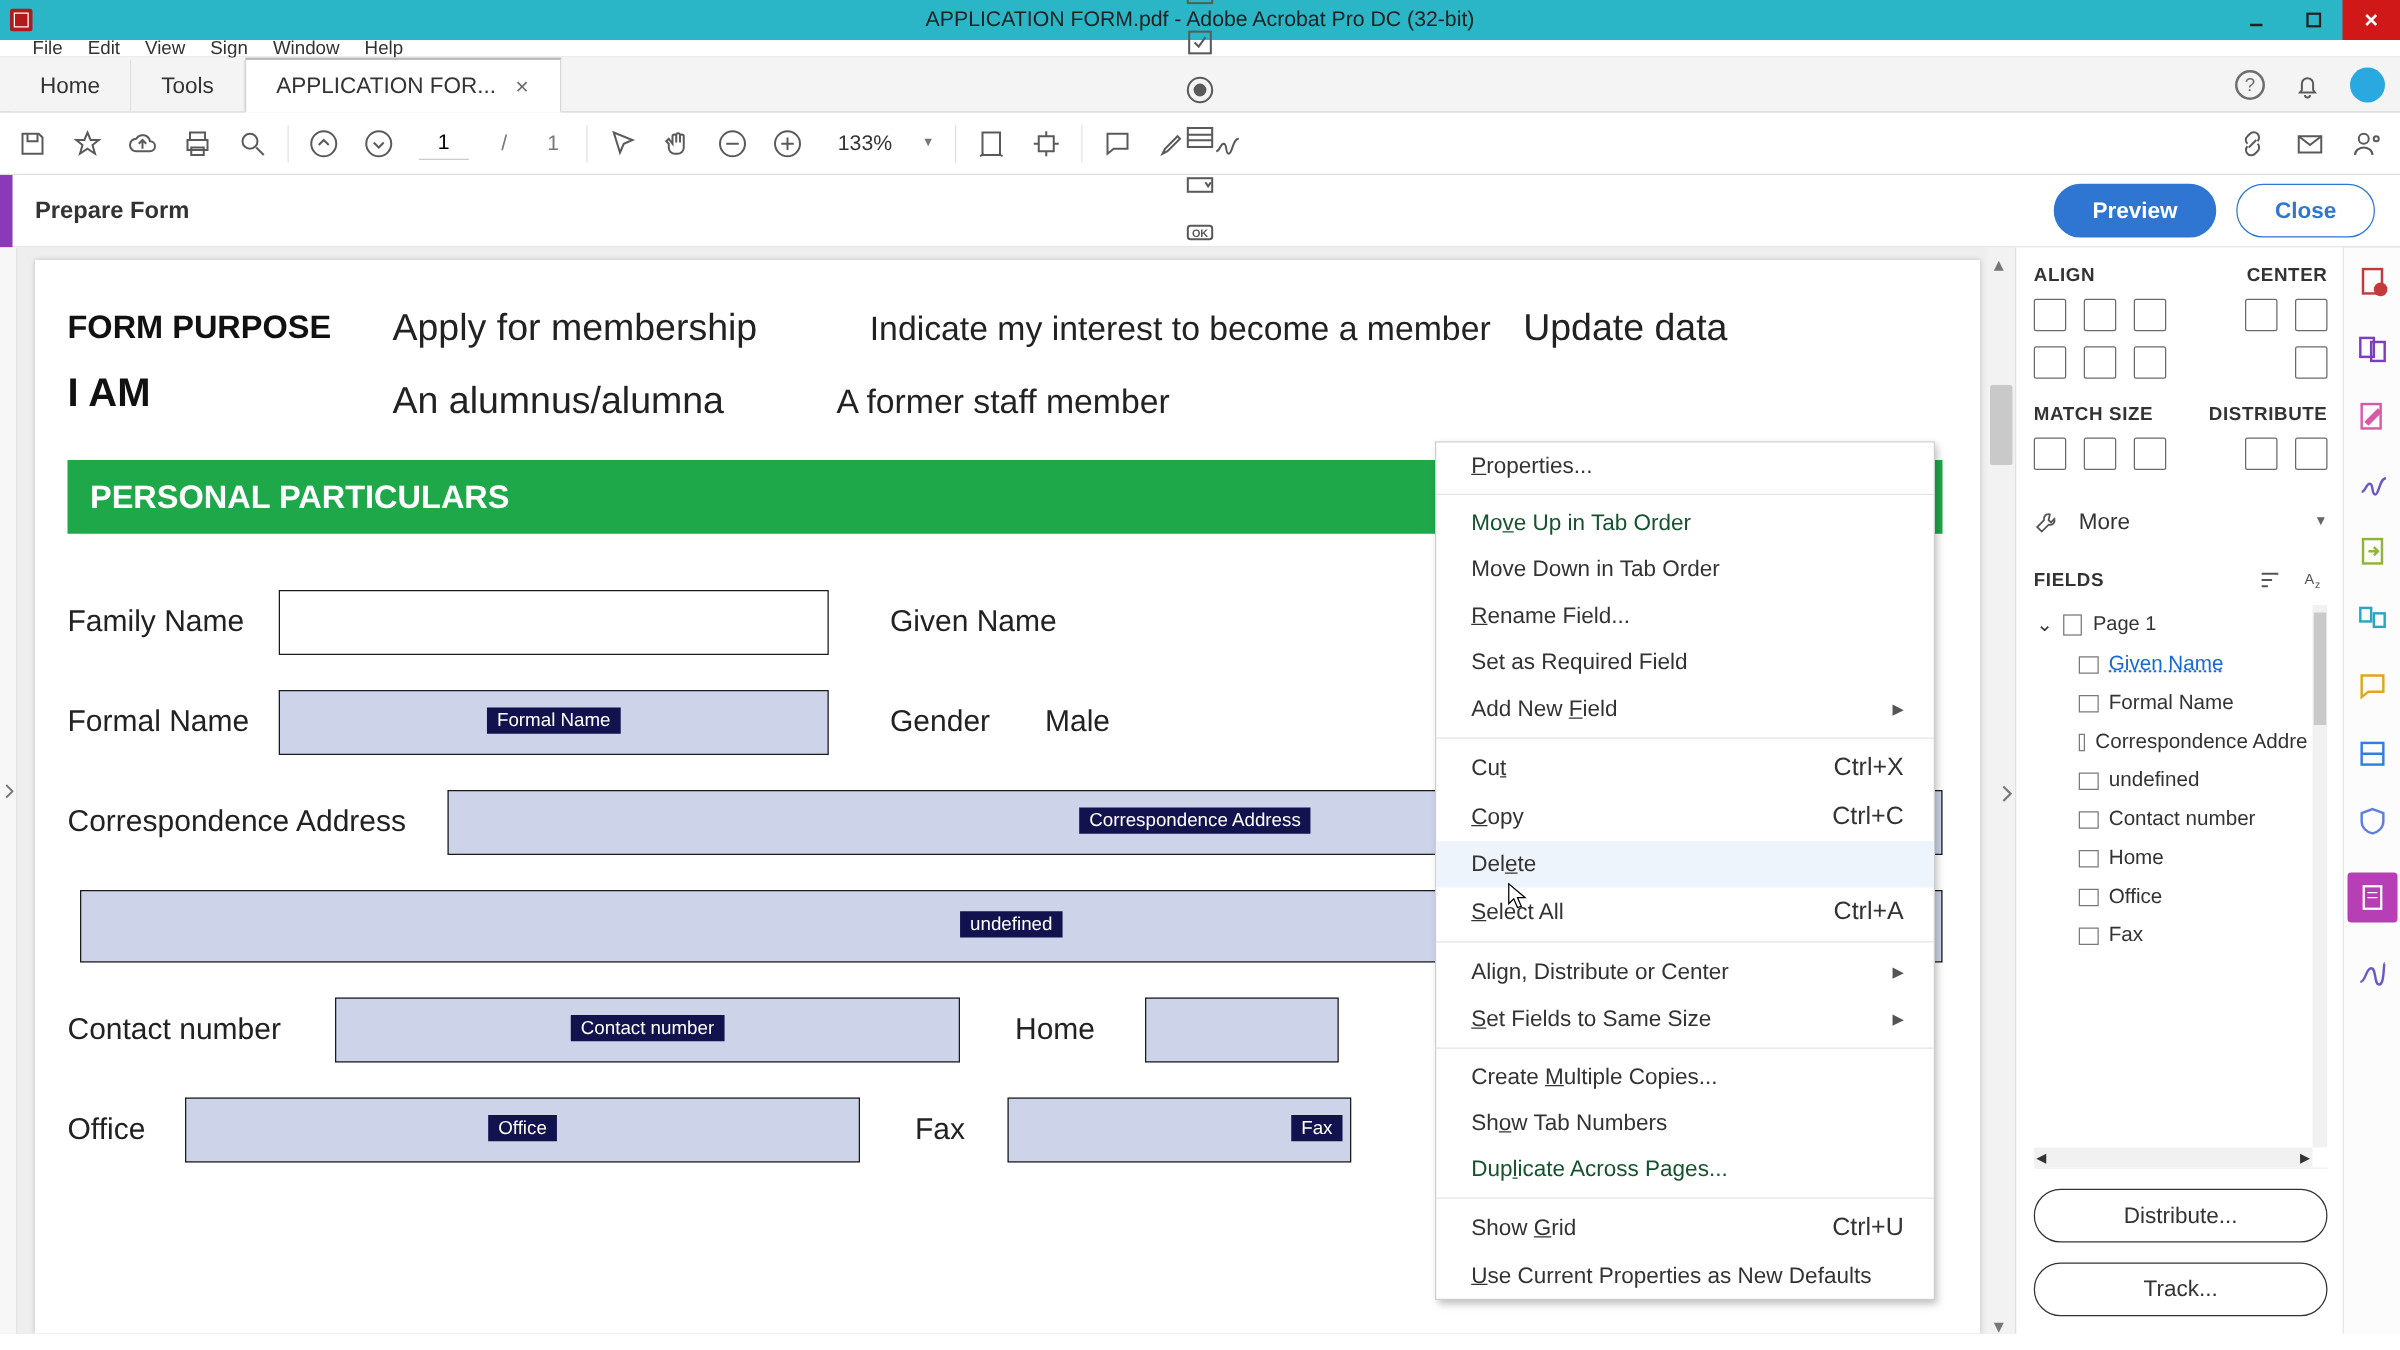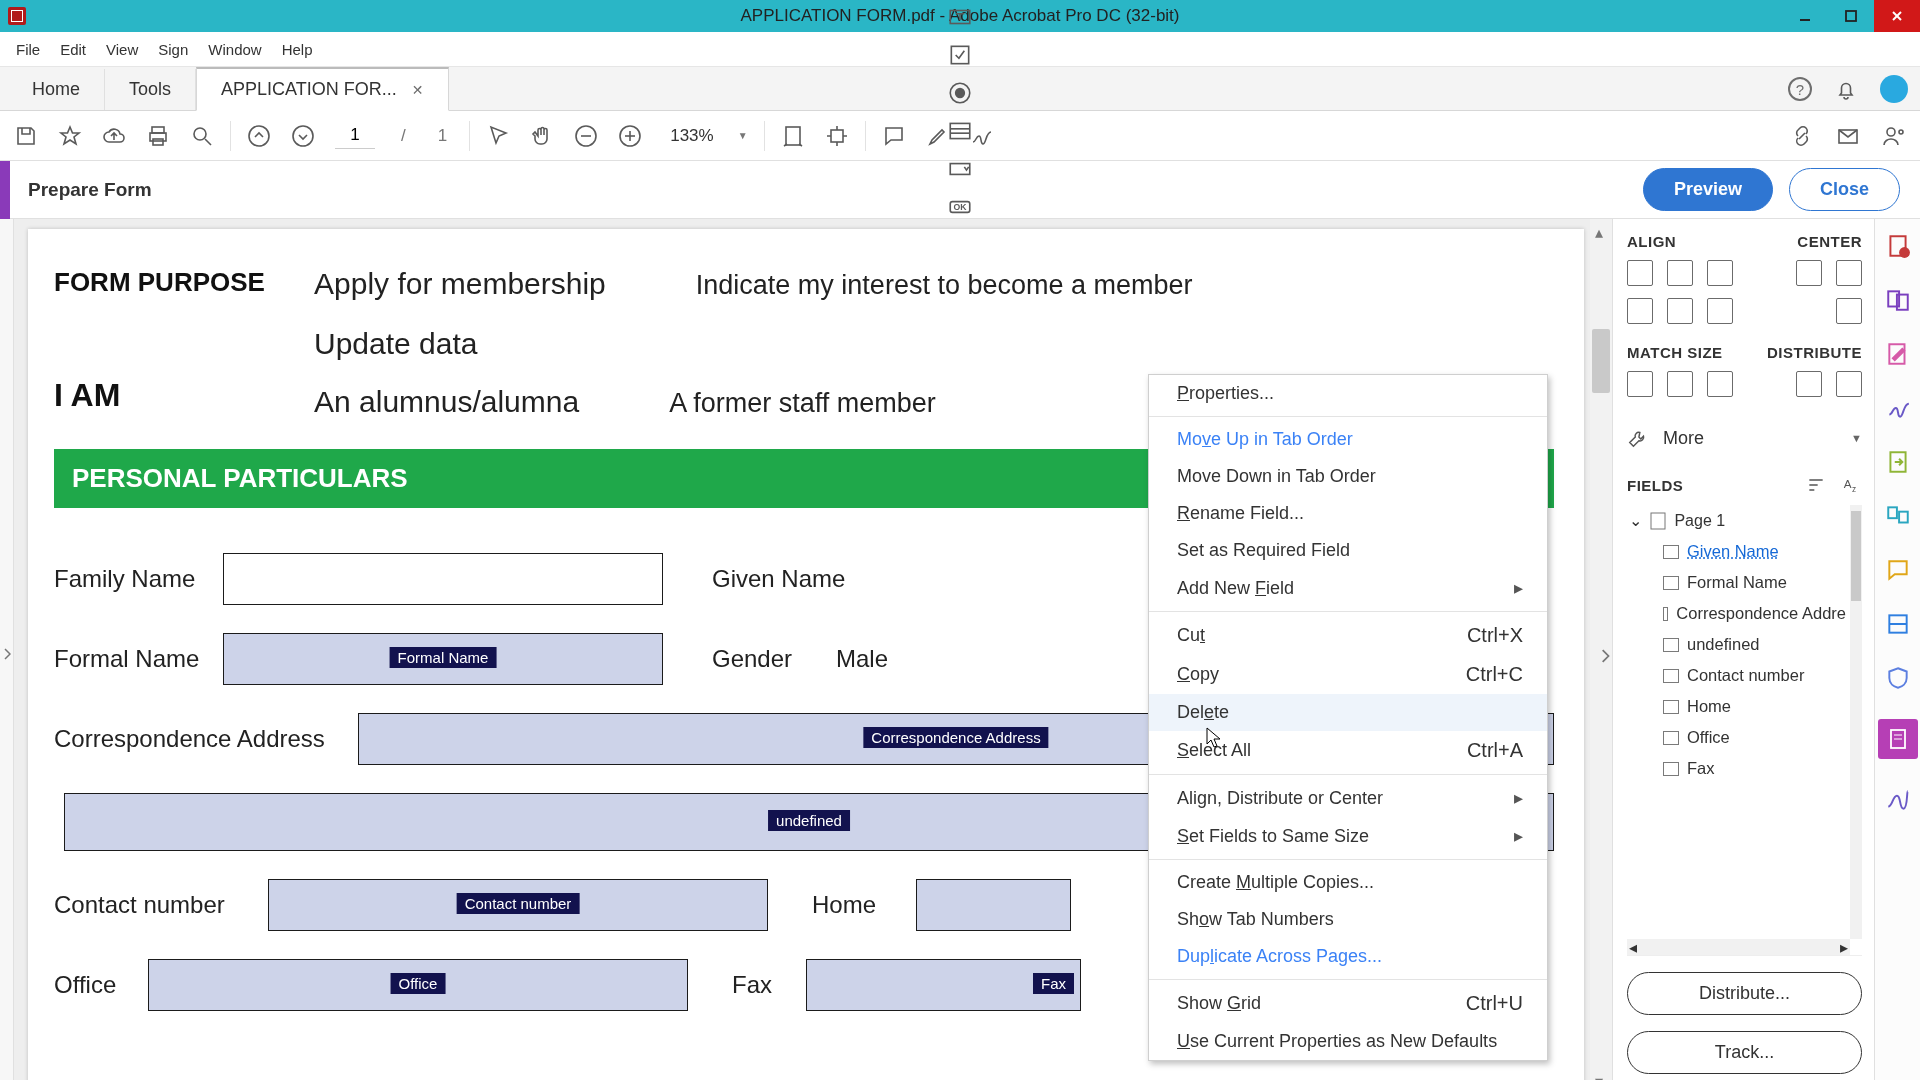--- a/index.html
+++ b/index.html
@@ -9,21 +9,21 @@
 .titlebar { height: 32px; background: #2ab6c6; display: flex; align-items: center; position: relative; }
 .titlebar .app-icon { width: 18px; height: 18px; background: #b11b1b; margin: 0 8px; border-radius: 2px; position: relative; }
 .titlebar .app-icon::after{content:"";position:absolute;inset:3px;border:1px solid #fff;}
 .titlebar .title { position: absolute; left: 50%; transform: translateX(-50%); color: #222; font-size: 17px; }
 .titlebar .win-controls { position: absolute; right: 0; top: 0; display: flex; }
 .titlebar .win-btn { width: 46px; height: 32px; display:flex; align-items:center; justify-content:center; }
 .titlebar .win-btn svg { width:14px; height:14px; }
 .titlebar .win-close { background:#d11818; }
 
 
-.menubar { height: 35px; background:#fff; border-bottom:1px solid #e6e6e6; display:flex; align-items:center; padding-left:6px; font-size:15px; color:#333;}
+.menubar { height: 14px; background:#fff; border-bottom:1px solid #e6e6e6; display:flex; align-items:center; padding-left:16px; font-size:15px; color:#333;}
 .menubar span { padding: 3px 10px; cursor:default;}
 
 
 .tabbar { height: 44px; background:#f4f4f4; border-bottom:1px solid #d7d7d7; display:flex; align-items:flex-end; padding-left:8px; position:relative;}
 .tab { padding: 10px 24px; font-size:18px; color:#333; border-right:1px solid #e0e0e0; background:#f4f4f4; position:relative;}
 .tab.active { background:#fff; border-top:2px solid #bbb; border-left:1px solid #d7d7d7; border-right:1px solid #d7d7d7; border-bottom:1px solid #fff; margin-bottom:-1px;}
 .tab .close { margin-left:10px; font-size:14px; color:#6e6e6e;}
 .tabbar .right-icons{ position:absolute; right:12px; top:8px; display:flex; gap:22px; align-items:center;}
 .help-circle{width:24px;height:24px;border:2px solid #6e6e6e;border-radius:50%;display:flex;align-items:center;justify-content:center;font-size:15px;color:#6e6e6e;}
 .avatar{width:28px;height:28px;border-radius:50%;background:#29a9e0;}
@@ -73,21 +73,21 @@
 .tf.filled{background:#cdd3e9;}
 .tf-sel{border:3px solid #1849c4;background:#cdd3e9;height:56px;position:relative;display:flex;align-items:center;padding-left:8px;}
 .tf-sel .handle{position:absolute;width:8px;height:8px;background:#1849c4;}
 .tf-sel .fdg{margin-left:auto;margin-right:6px;font-weight:900;font-size:28px;color:#000;font-family:serif;}
 .tag{position:absolute;left:50%;transform:translateX(-50%);top:50%;margin-top:-12px;background:#12124e;color:#fff;font-size:15px;padding:2px 8px;white-space:nowrap;}
 .rel{position:relative;}
 
 
 .ctxmenu{position:absolute;background:#fff;border:1px solid #cfcfcf;box-shadow:2px 3px 6px rgba(0,0,0,.25);font-size:18px;color:#333;width:400px;z-index:50;}
 .ctxmenu .item{display:flex;justify-content:space-between;align-items:center;padding:8px 24px 8px 28px;white-space:nowrap;}
-.ctxmenu .item.disabled{color:#3b82f6;}
+.ctxmenu .item.disabled{color:#14532d;}
 .ctxmenu .item.hover{background:#eef4fb;}
 .ctxmenu hr{border:none;border-top:1px solid #e3e3e3;margin:4px 0;}
 .ctxmenu .sub::after{content:"▸";color:#555;margin-left:20px;}
 .ctxmenu .shortcut{color:#333;font-size:20px;}
 .cursor-arrow{position:absolute;z-index:60;width:0;height:0;}
 .cursor-arrow svg{width:18px;height:22px;}
 
 
 .rpanel{width:262px;border-left:1px solid #e0e0e0;background:#fff;display:flex;flex-direction:column;padding:14px 12px 14px 14px;font-size:16px;color:#333;position:relative;}
 .rpanel .hdr-row{display:flex;justify-content:space-between;margin-bottom:10px;}
@@ -349,21 +349,21 @@
     <div class="collapse-handle">
       <svg viewBox="0 0 8 12">
           <path d="M2 1l5 5-5 5" fill="none" stroke="#777" stroke-width="1.5"></path>
         </svg>
     </div>
     <div class="doc-scroll">
       <div class="page">
 
         <div class="row">
           <div class="lbl-bold">FORM PURPOSE</div>
-          <div style="display:flex;flex-direction:column;gap:26px;">
+          <div style="display:flex;flex-direction:row;gap:26px;">
             <div style="display:flex;gap:60px;align-items:baseline;">
               <div class="opt">Apply for membership</div>
               <div class="opt2" style="margin-left:30px">Indicate my interest to become a member</div>
             </div>
             <div class="opt">Update data</div>
           </div>
         </div>
 
         <div class="row" style="margin-top:16px;">
           <div class="lbl-bold" style="font-size:32px">I AM</div>

